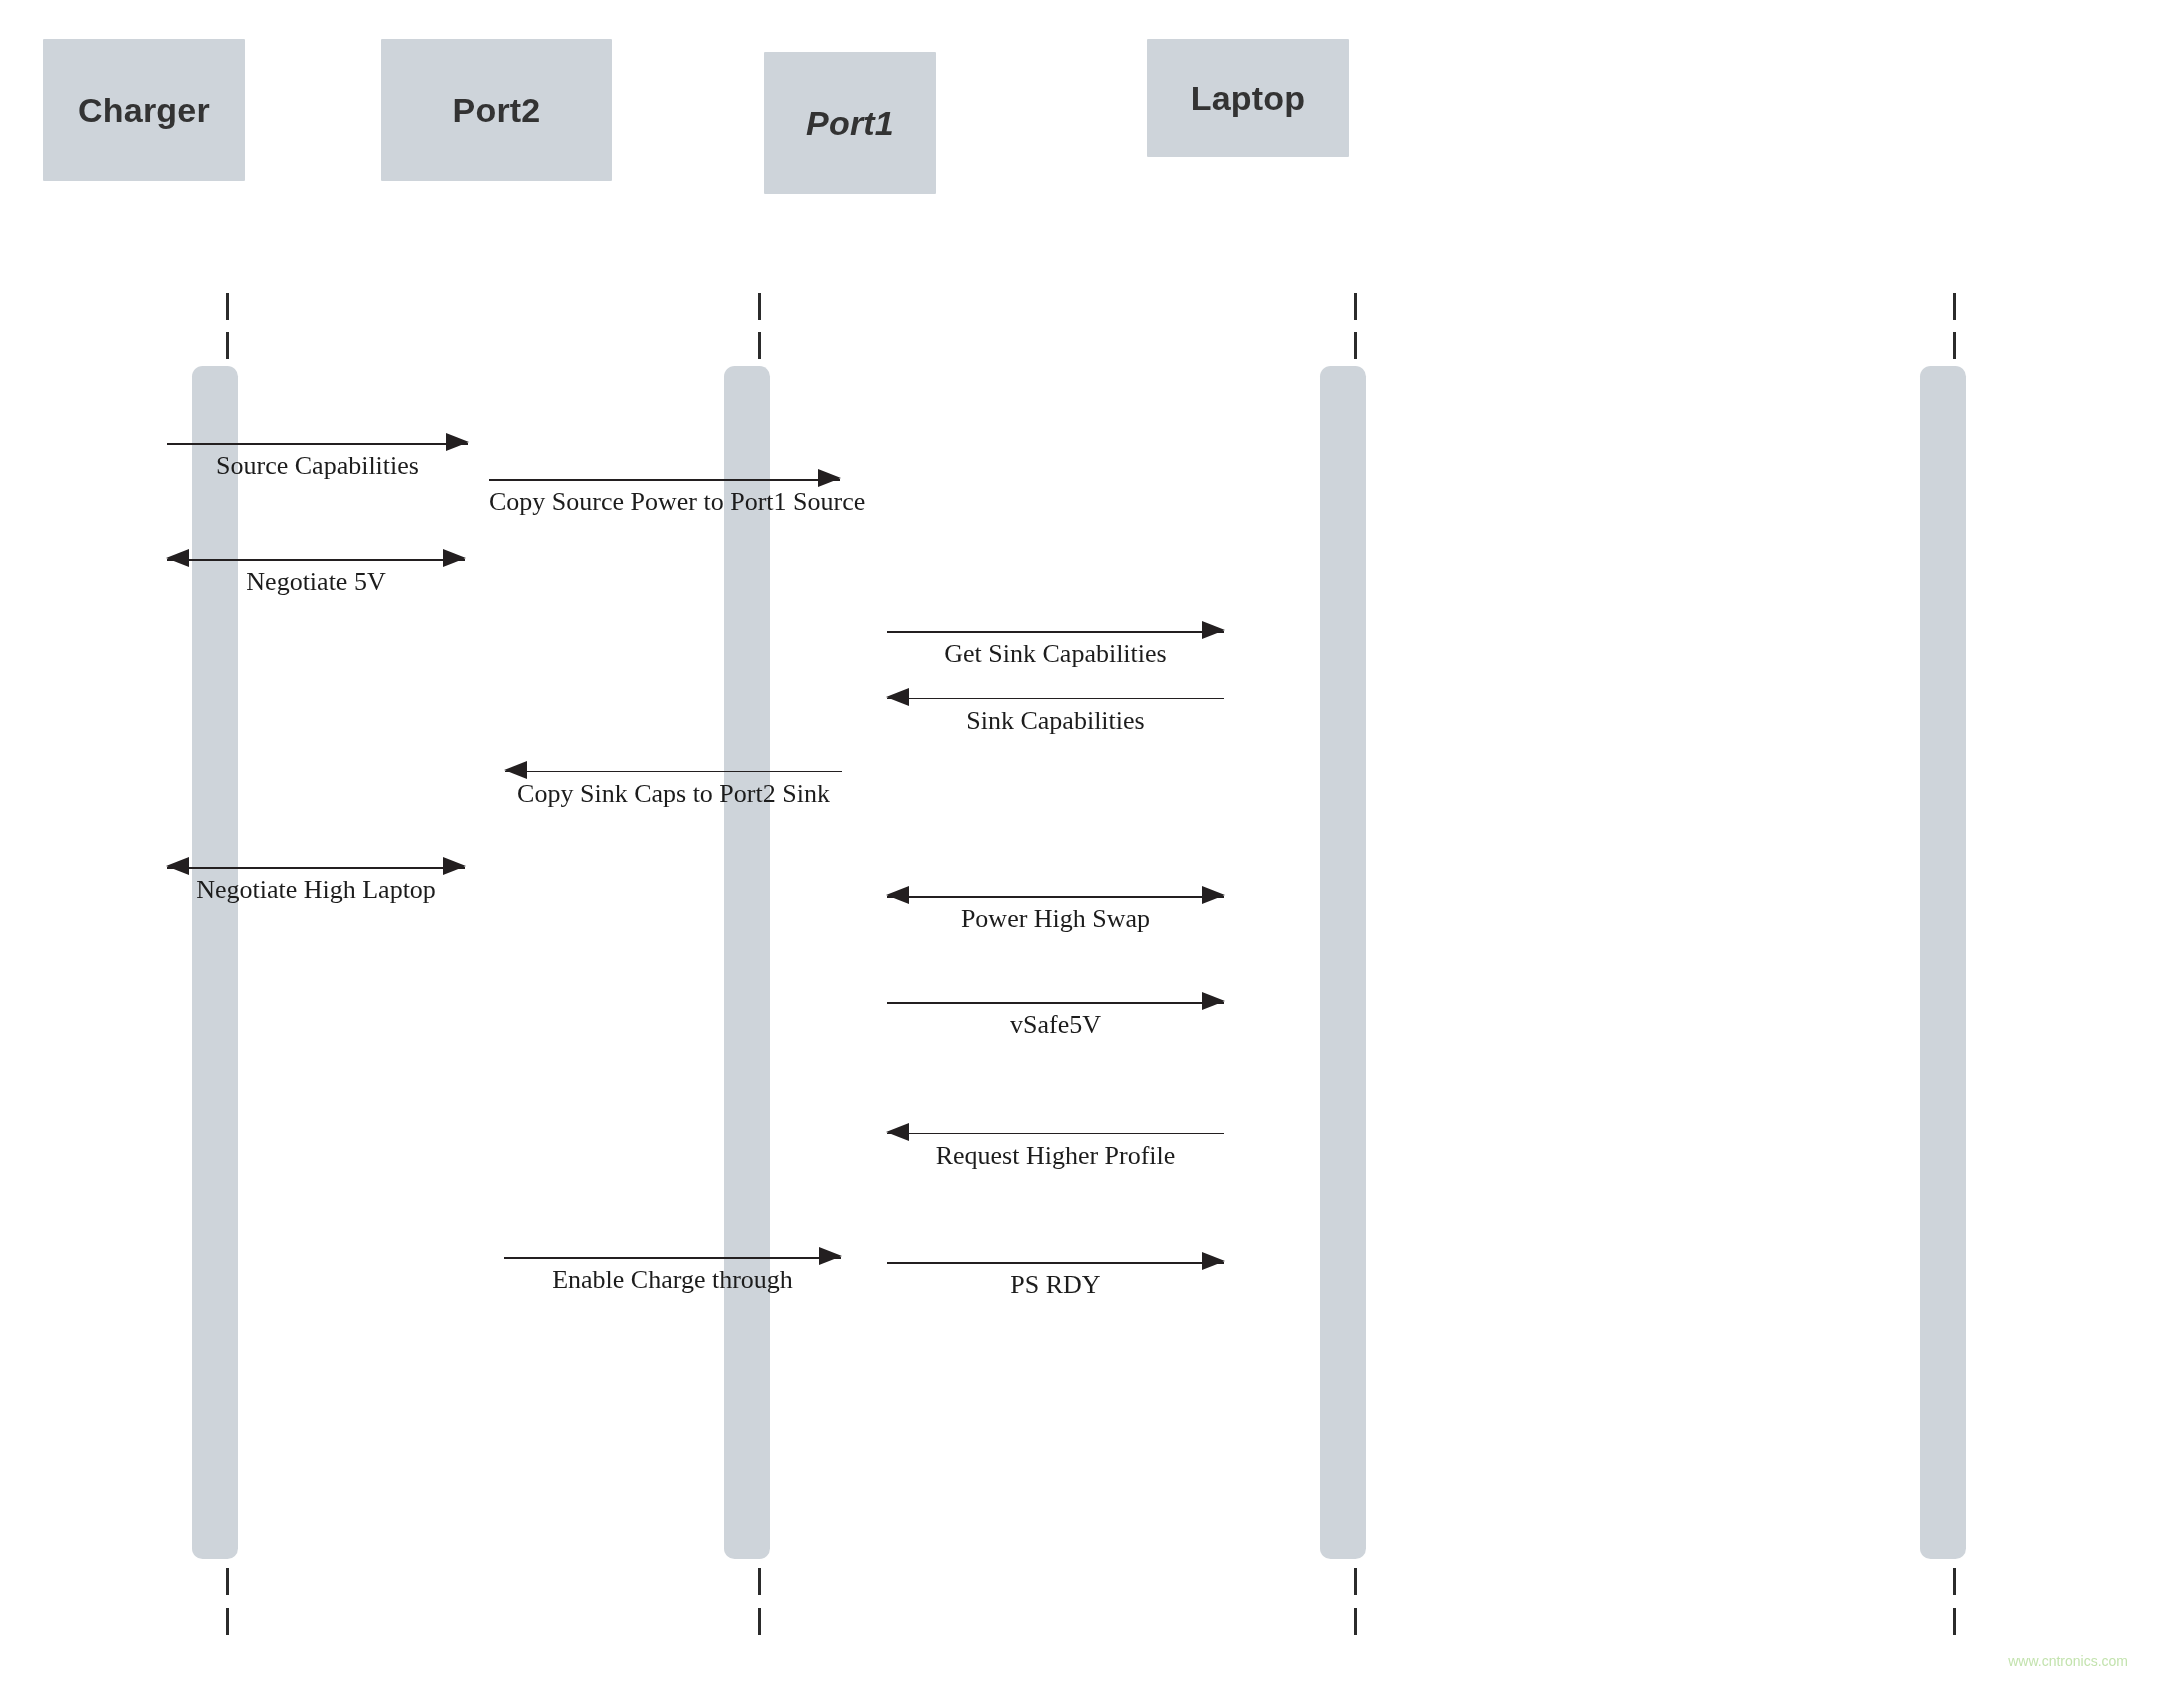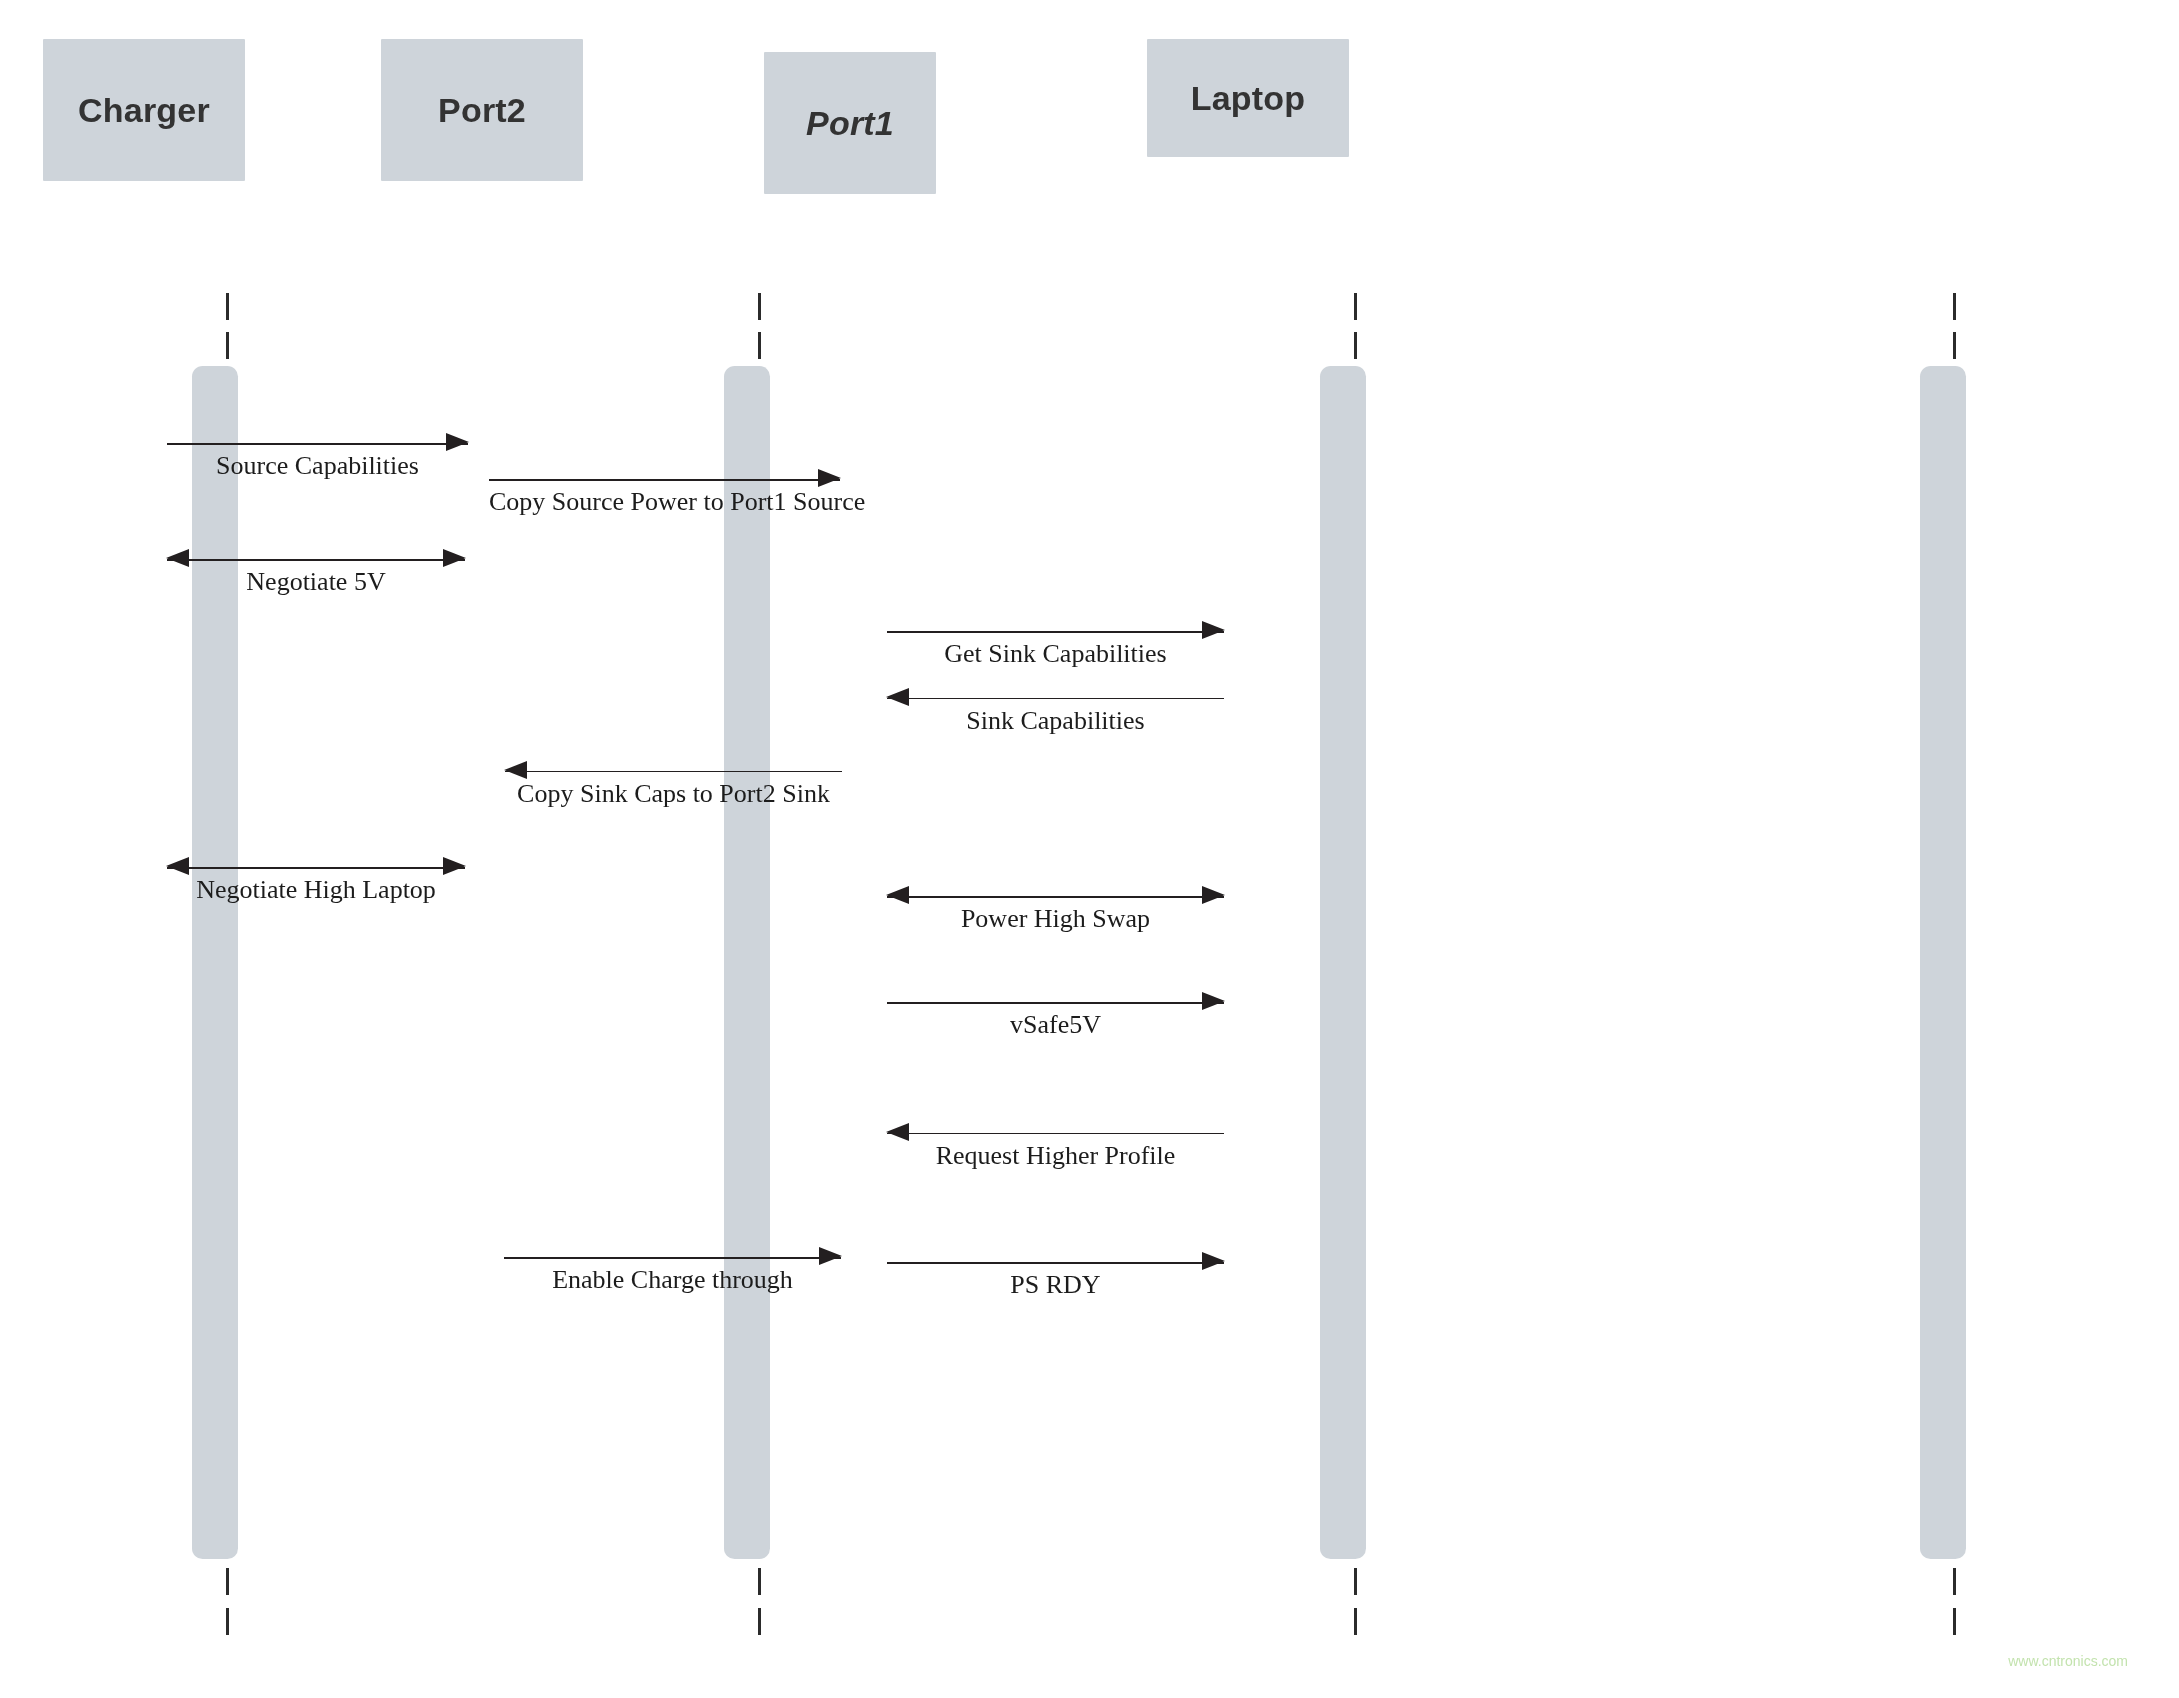--- a/index.html
+++ b/index.html
@@ -93,21 +93,21 @@
   }
 </style>
 </head>
 <body>
 
 <div id="stage">
   <div id="heads-layer">
       <div class="lifeline-head" style="left: 43px; top: 39px; width: 202px; height: 142px;">
         <span class="lifeline-head-label">Charger</span>
       </div>
-      <div class="lifeline-head" style="left: 381px; top: 39px; width: 202px; height: 142px;">
+      <div class="lifeline-head" style="left: 381px; top: 39px; width: 231px; height: 142px;">
         <span class="lifeline-head-label">Port2</span>
       </div>
       <div class="lifeline-head" style="left: 764px; top: 52px; width: 172px; height: 142px; font-style: italic;">
         <span class="lifeline-head-label">Port1</span>
       </div>
       <div class="lifeline-head" style="left: 1147px; top: 39px; width: 202px; height: 118px;">
         <span class="lifeline-head-label">Laptop</span>
       </div>
     </div>
   <div id="dashes-layer">

